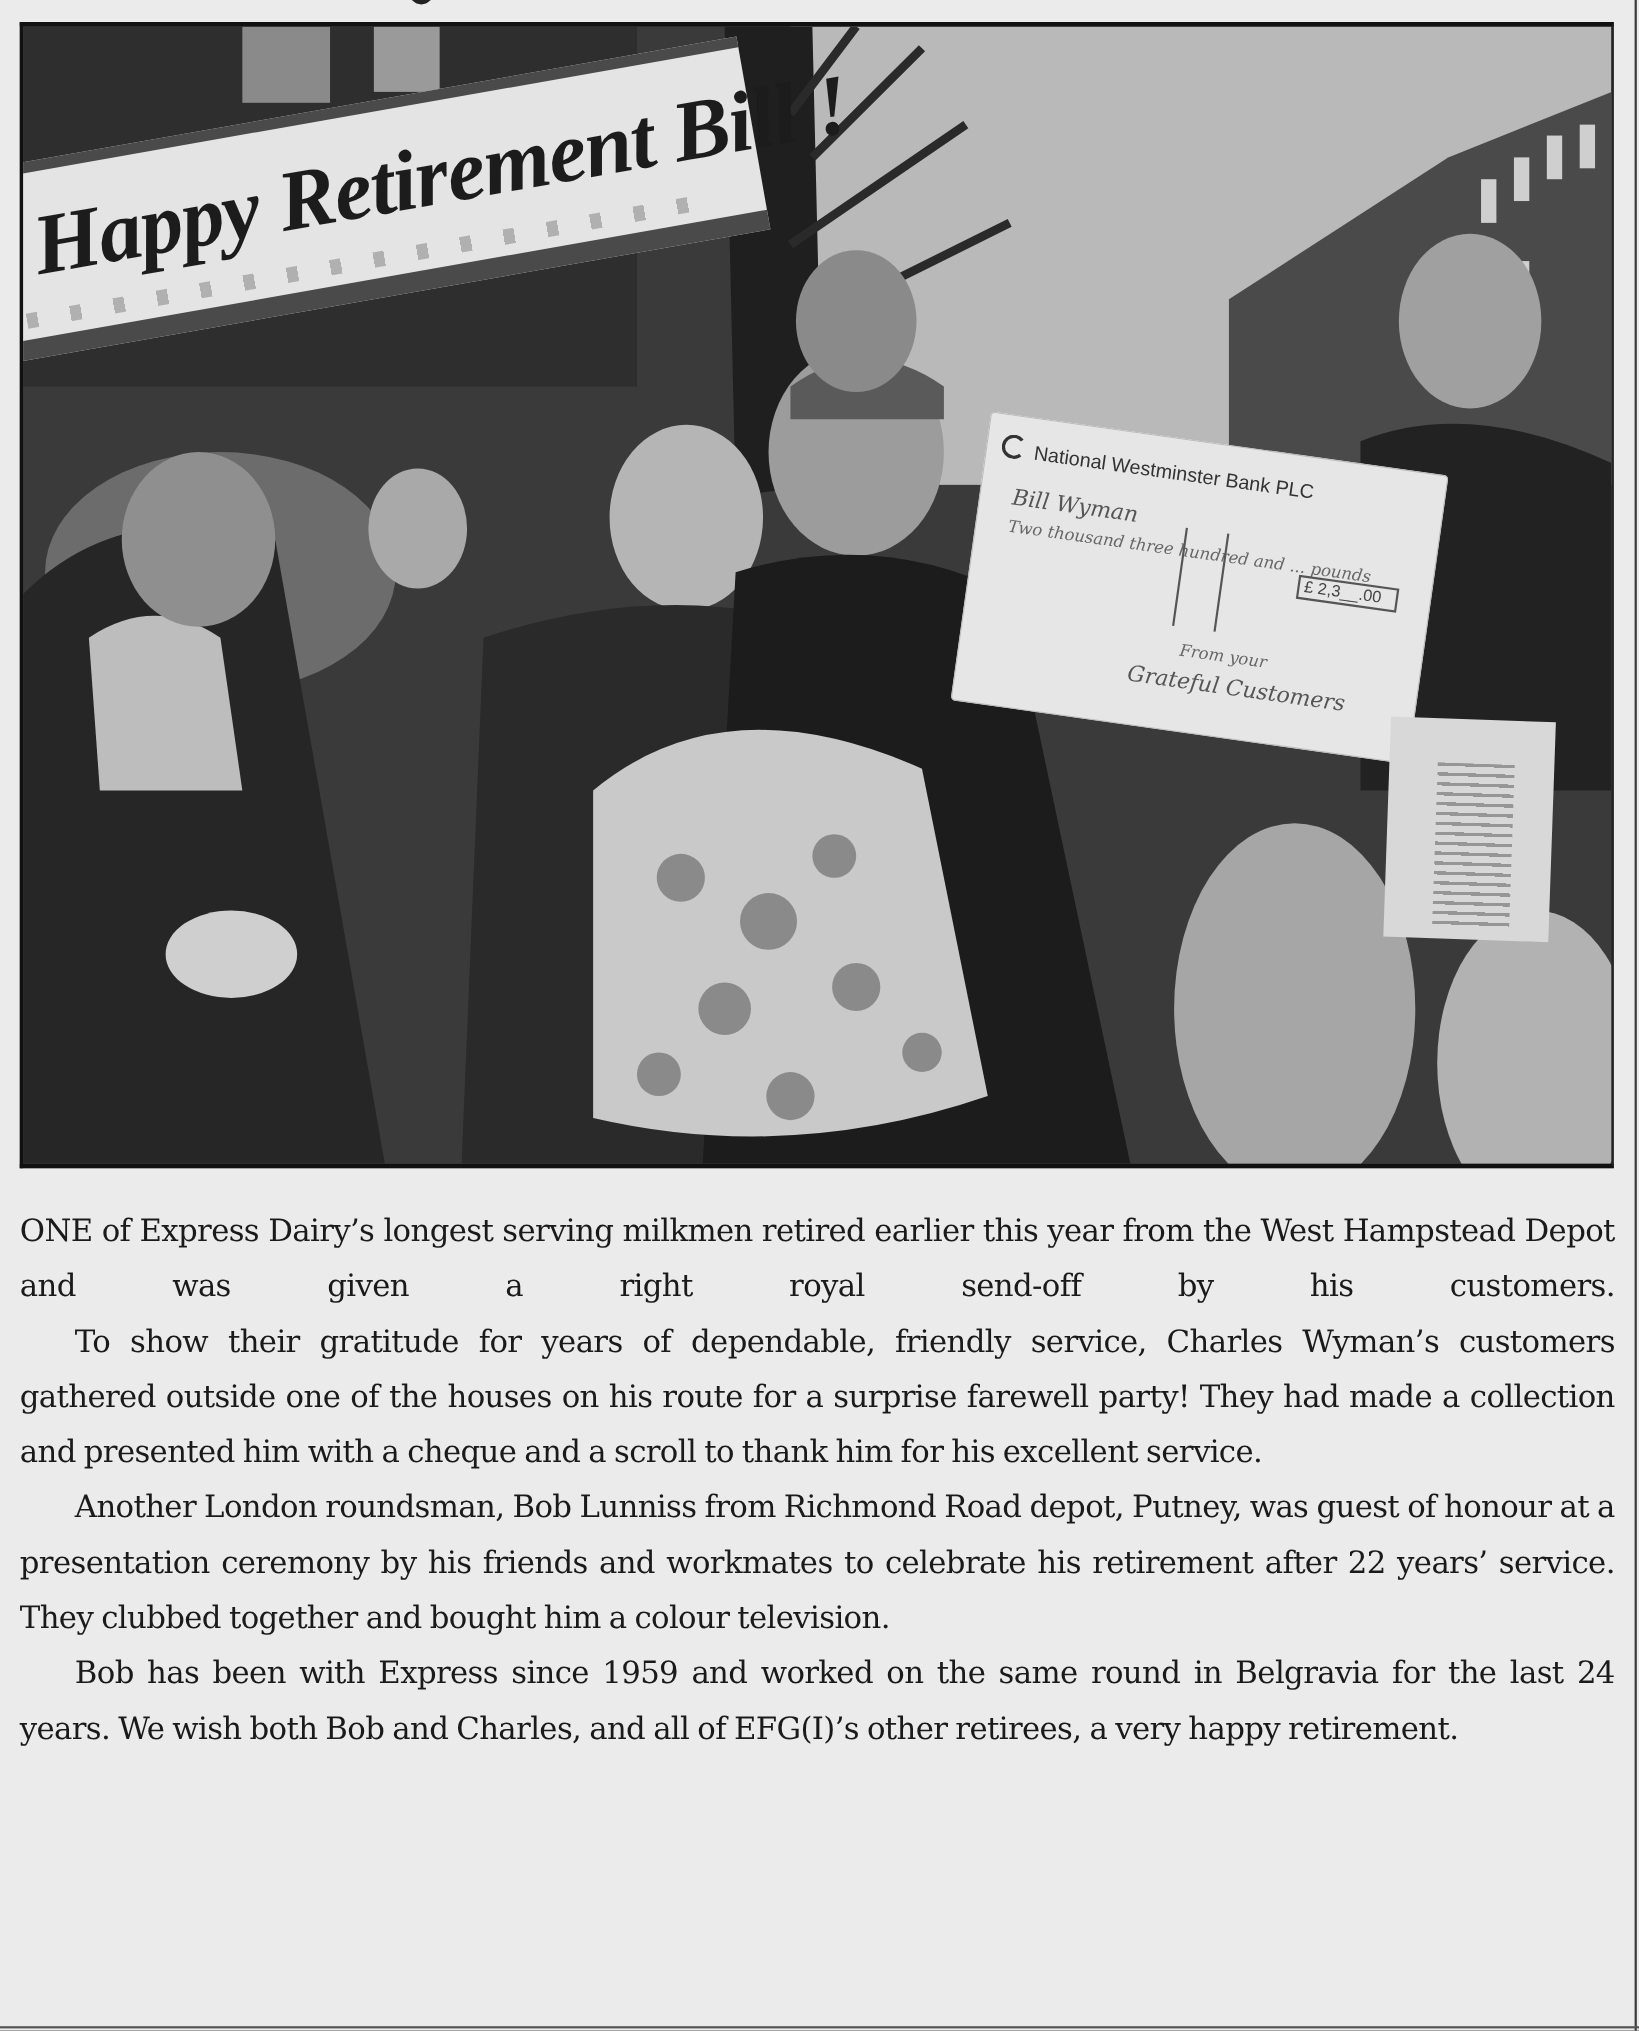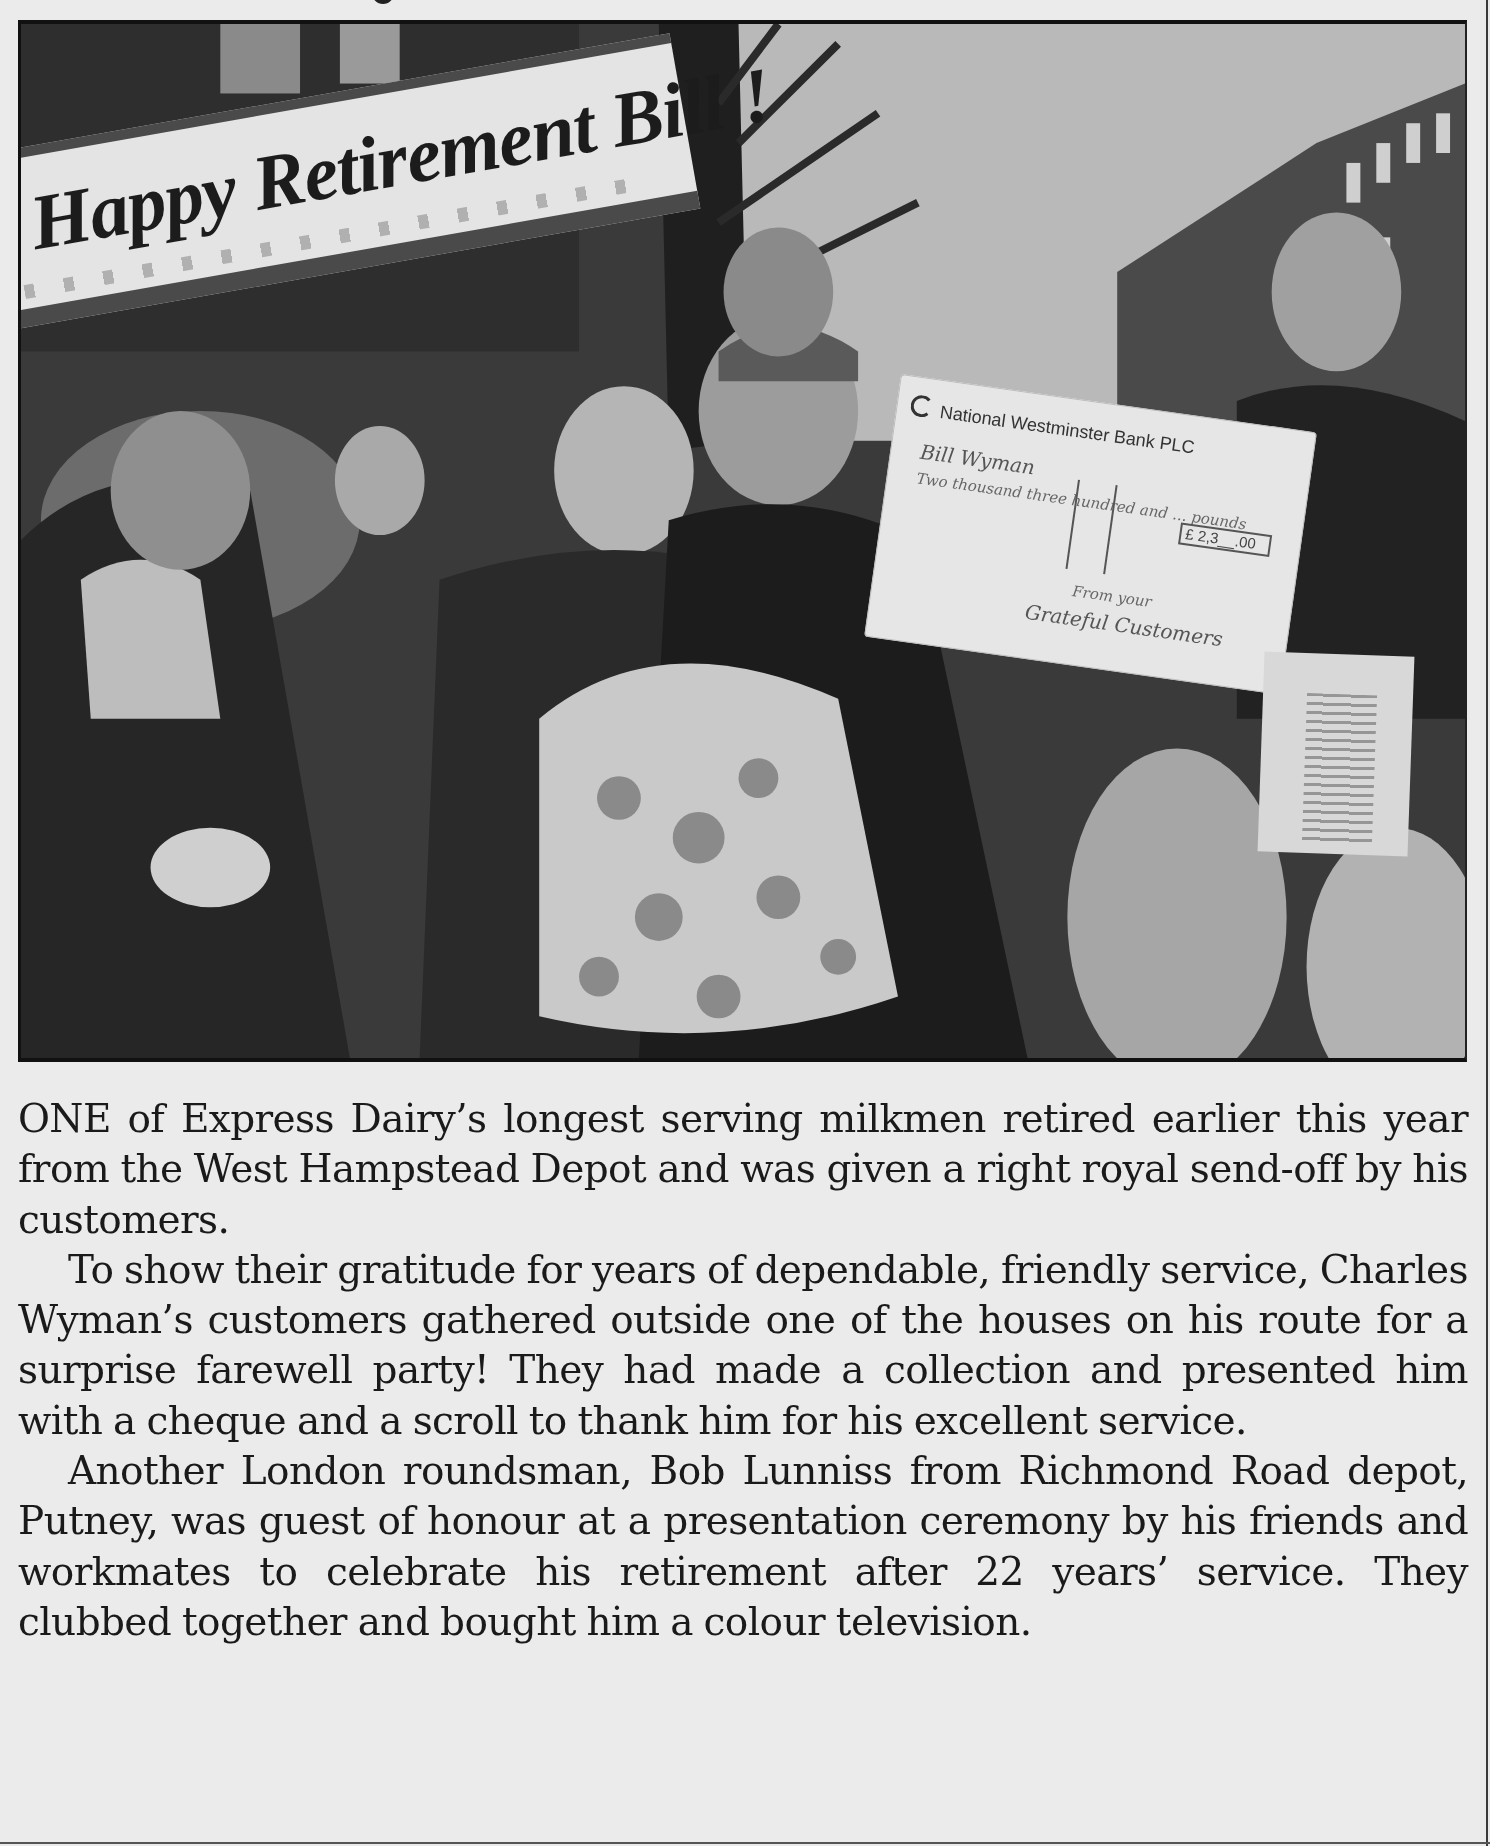--- a/index.html
+++ b/index.html
@@ -81,21 +81,21 @@
       position: absolute; left: 1240px; top: 630px; width: 150px; height: 200px;
       background: #d8d8d8; transform: rotate(2deg);
     }
     .scroll-lines {
       position: absolute; left: 44px; top: 40px; width: 70px; height: 150px;
       background: repeating-linear-gradient(180deg, #6a6a6a 0 3px, transparent 3px 9px);
       opacity: .6;
     }
     .article {
       position: absolute; left: 18px; top: 1094px; width: 1450px;
-      font-size: 39px; line-height: 50.3px; text-align: justify; letter-spacing: -0.6px;
+      font-size: 28px; line-height: 50.3px; text-align: justify; letter-spacing: -0.6px;
       word-spacing: -1px;
     }
     .article p { margin: 0; text-indent: 0; }
     .article p.indent { text-indent: 50px; }
     .article p.first { text-align-last: justify; }
   </style>
 </head>
 <body>
 
 <div class="headline-tail"></div>
@@ -174,16 +174,17 @@
 
   <div class="scroll">
     <div class="scroll-lines"></div>
   </div>
 </div>
 
 <div class="article">
   <p class="first">ONE of Express Dairy’s longest serving milkmen retired earlier this year from the West Hampstead Depot and was given a right royal send-off by his customers.</p>
   <p class="indent">To show their gratitude for years of dependable, friendly service, Charles Wyman’s customers gathered outside one of the houses on his route for a surprise farewell party!  They had made a collection and presented him with a cheque and a scroll to thank him for his excellent service.</p>
   <p class="indent">Another London roundsman, Bob Lunniss from Richmond Road depot, Putney, was guest of honour at a presentation ceremony by his friends and workmates to celebrate his retirement after 22 years’ service. They clubbed together and bought him a colour television.</p>
+  <p class="indent">Bob has been with Express since 1959 and worked on the same round in Belgravia for the last 24 years.   We wish both Bob and Charles, and all of EFG(I)’s other retirees, a very happy retirement.</p>
 </div>
 
 <div class="page-border-right"></div>
 <div class="page-border-bottom"></div>
 
 </body></html>

